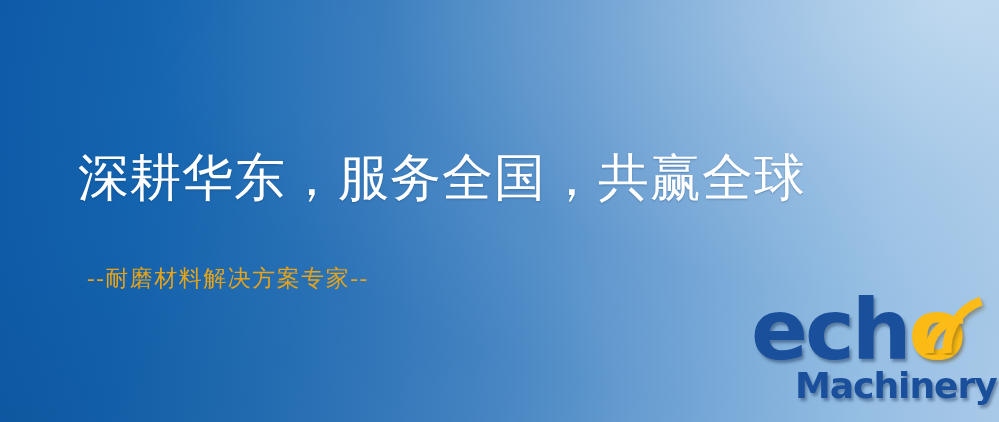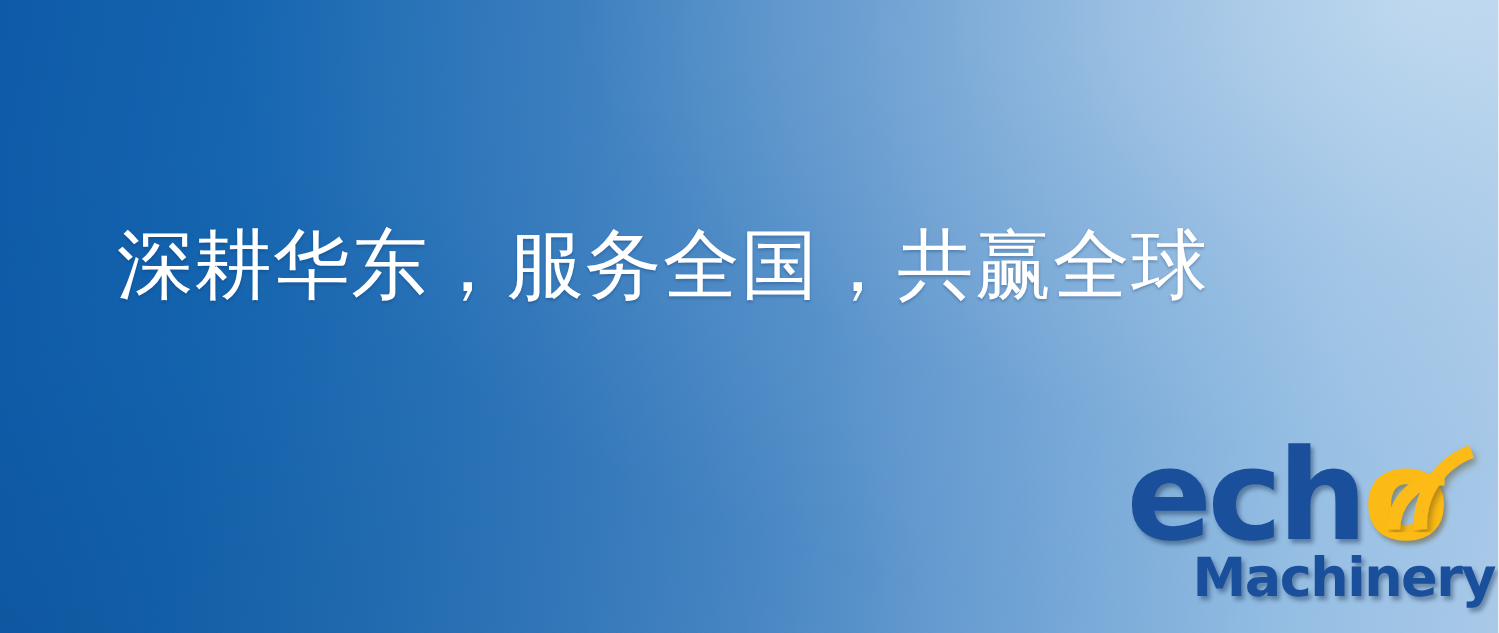--- a/index.html
+++ b/index.html
@@ -128,20 +128,21 @@
 </head>
 <body>
 
 <div id="banner">
 
   <div class="glow-tr"></div>
   <div class="glow-bl"></div>
 
   <div class="headline">深耕华东，服务全国，共赢全球</div>
 
+  <div class="subtitle">--耐磨材料解决方案专家--</div>
 
   <div class="logo">
 
     <div class="wordmark"><span>ech</span><span class="oh">o</span></div>
 
     <div class="arcs">
       <svg width="70" height="62" viewBox="0 0 70 62" aria-hidden="true">
         <defs>
           <filter id="arcshadow" x="-30%" y="-30%" width="180%" height="180%">
             <feDropShadow dx="2" dy="3" stdDeviation="2" flood-color="#5a4614" flood-opacity="0.45"></feDropShadow>

